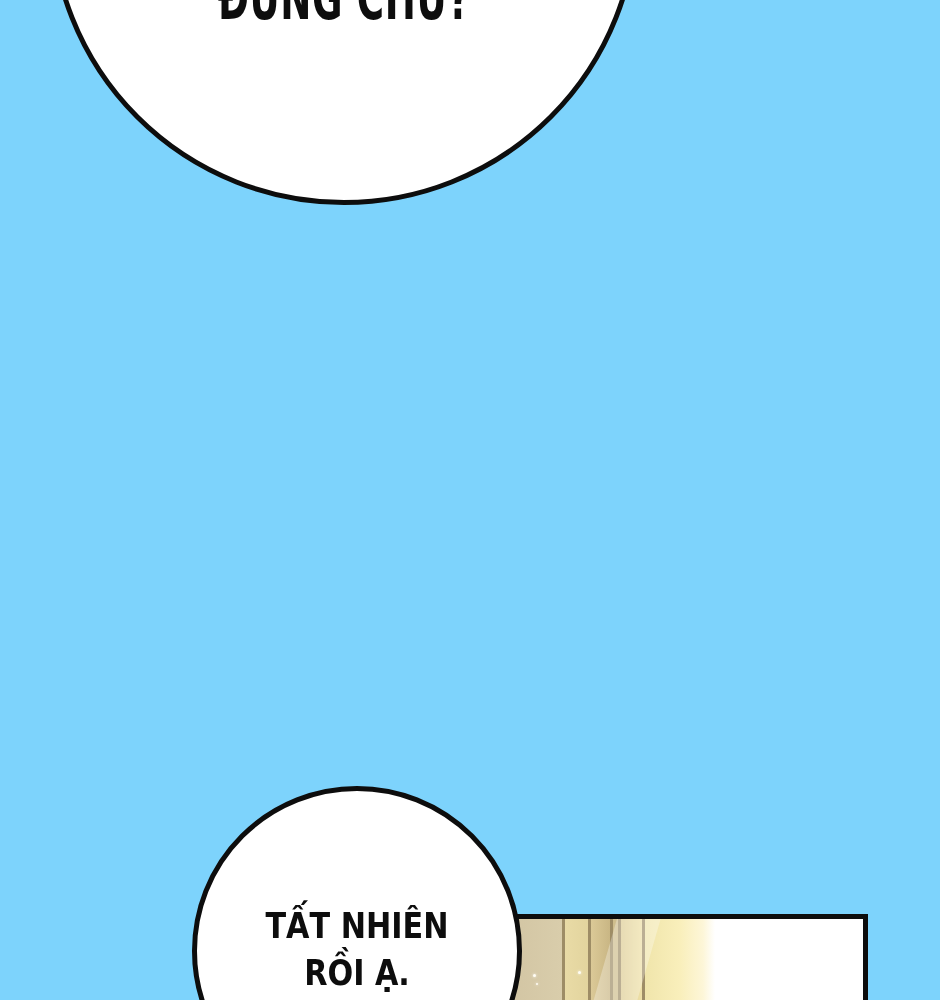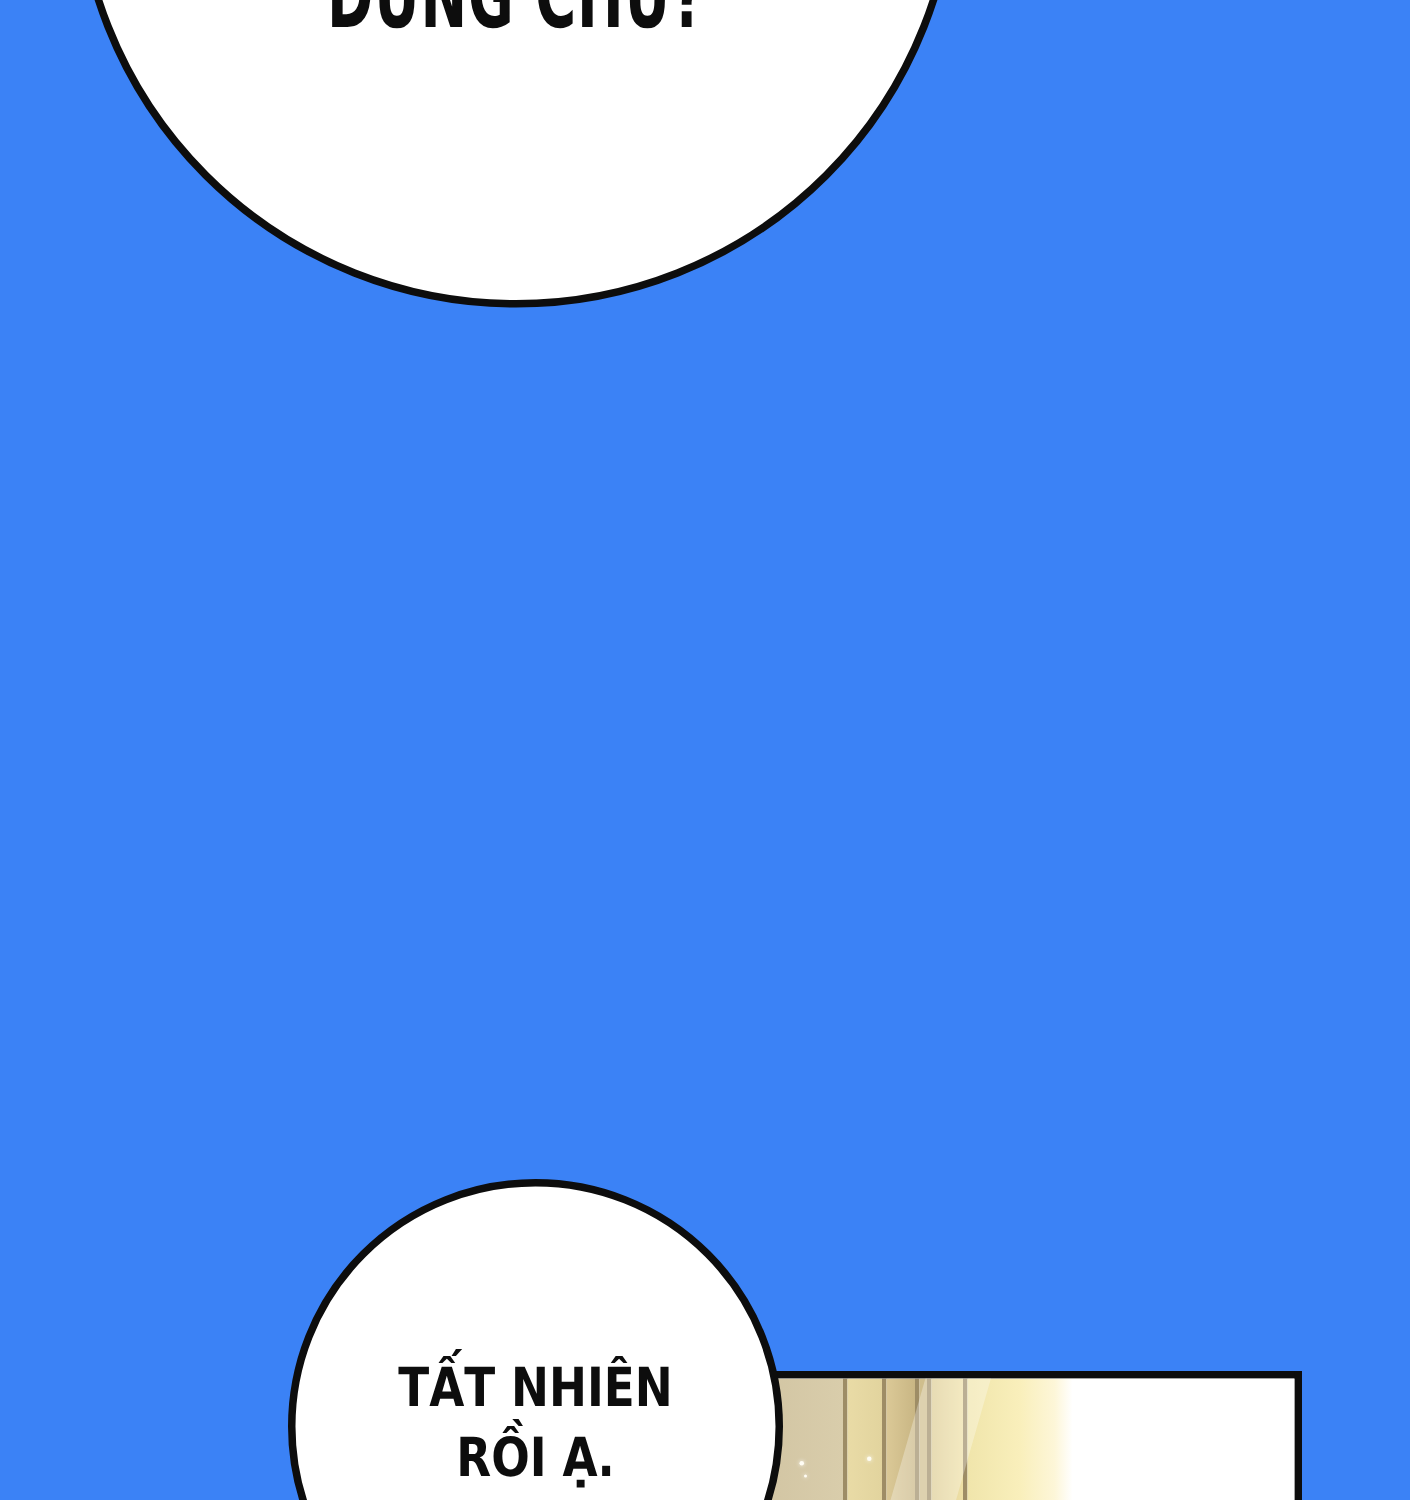--- a/index.html
+++ b/index.html
@@ -1,20 +1,20 @@
 <!DOCTYPE html>
 <html><head>
 <meta charset="utf-8">
 <style>
   html, body { margin: 0; padding: 0; background: #ffffff; }
   .stage {
     position: relative;
     width: 940px;
     height: 1000px;
-    background: #3b82f6;
+    background: #7dd3fc;
     overflow: hidden;
     font-family: "DejaVu Sans", sans-serif;
   }
 
   
   .panel {
     position: absolute;
     left: 508px;
     top: 914px;
     width: 360px;

